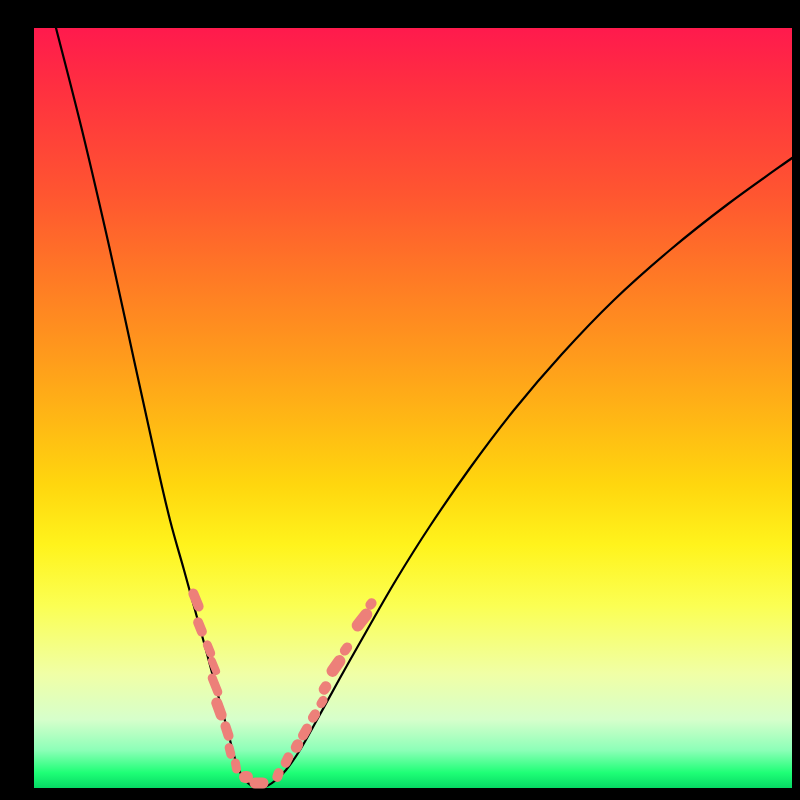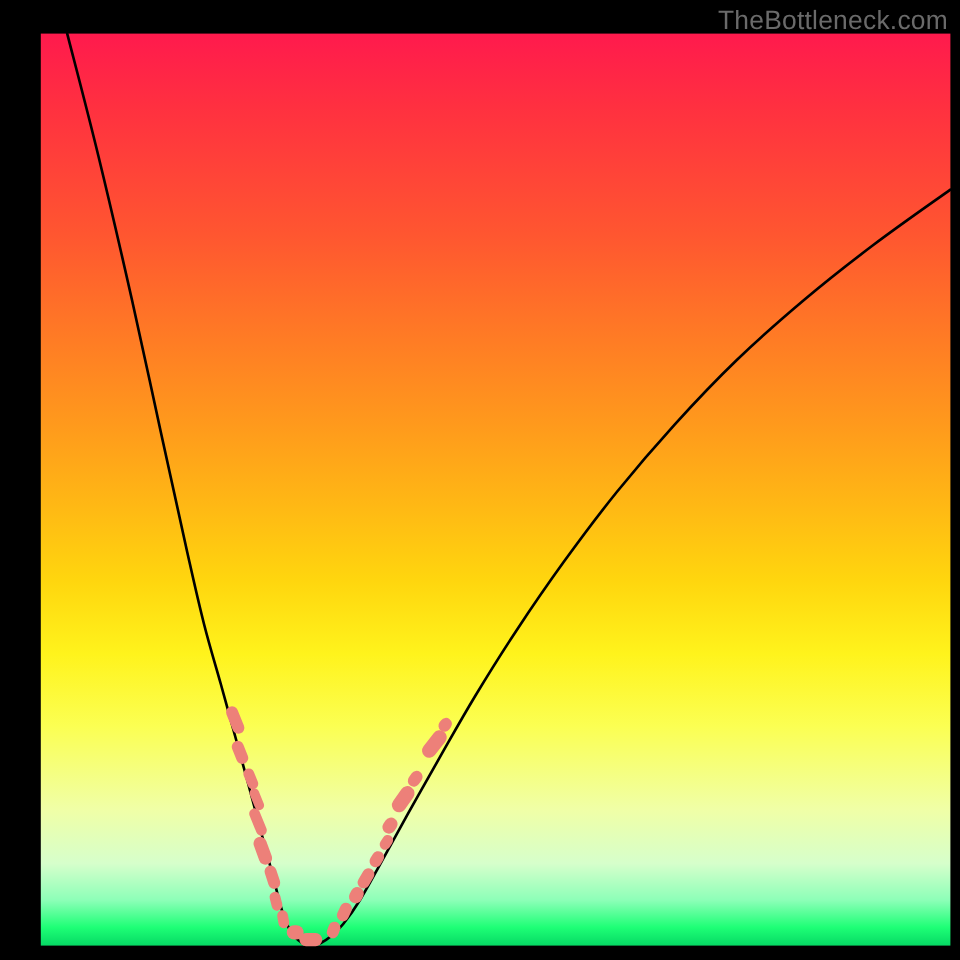--- a/index.html
+++ b/index.html
@@ -54,21 +54,20 @@
   }
   .marker {
     fill: #ed8079;
   }
 </style>
 </head>
 <body>
 
 <div class="frame">
   <div class="plot" id="plot" style="left: 34px; top: 28px; width: 758px; height: 760px;"></div>
-  <div class="watermark">TheBottleneck.com</div>
   <svg class="curve" id="curve-svg" width="800" height="800">
       <path d="M 56 28 C 60.68 46.36, 72.28 90.03999999999999, 82 130 C 91.72 169.96, 100.64 208.6, 110 250 C 119.36 291.4, 125.72 322.2, 134 360 C 142.28 397.8, 149.52 431.2, 156 460 C 162.48 488.8, 164.96 500.2, 170 520 C 175.04 539.8, 179.5 553.8, 184 570 C 188.5 586.2, 191.04 595.6, 195 610 C 198.96 624.4, 202.58 637.4, 206 650 C 209.42 662.6, 211.12 669.2, 214 680 C 216.88 690.8, 219.48 700.64, 222 710 C 224.52 719.36, 226.2 725.16, 228 732 C 229.8 738.84, 230.56 742.6, 232 748 C 233.44 753.4, 234.56 757.68, 236 762 C 237.44 766.32, 238.38 768.76, 240 772 C 241.62 775.24, 242.84 777.48, 245 780 C 247.16 782.52, 249.66 784.56, 252 786 C 254.34 787.44, 255.3 788, 258 788 C 260.7 788, 263.76 787.44, 267 786 C 270.24 784.56, 272.58 782.88, 276 780 C 279.42 777.12, 281.68 775.4, 286 770 C 290.32 764.6, 294.24 759.36, 300 750 C 305.76 740.64, 310.8 730.96, 318 718 C 325.2 705.04, 331.36 693.48, 340 678 C 348.64 662.52, 355.92 649.64, 366 632 C 376.08 614.36, 384.48 599.08, 396 580 C 407.52 560.92, 416.68 546.16, 430 526 C 443.32 505.84, 454.88 488.88, 470 468 C 485.12 447.12, 497.44 430.52, 514 410 C 530.56 389.48, 544 373.8, 562 354 C 580 334.2, 594.56 318.72, 614 300 C 633.44 281.28, 649.48 267.28, 670 250 C 690.52 232.72, 706.04 220.56, 728 204 C 749.96 187.44, 780.48 166.28, 792 158" fill="none" stroke="#000" stroke-width="2.2" stroke-linecap="round"></path>
       <rect x="191" y="588" width="10" height="24" rx="5" ry="5" class="marker" transform="rotate(-22 196 600)"></rect>
       <rect x="195" y="617" width="10" height="20" rx="5" ry="5" class="marker" transform="rotate(-22 200 627)"></rect>
       <rect x="204.5" y="640" width="9" height="18" rx="4.5" ry="4.5" class="marker" transform="rotate(-22 209 649)"></rect>
       <rect x="210" y="656.5" width="8" height="19" rx="4" ry="4" class="marker" transform="rotate(-22 214 666)"></rect>
       <rect x="210.5" y="673" width="9" height="24" rx="4.5" ry="4.5" class="marker" transform="rotate(-22 215 685)"></rect>
       <rect x="213.5" y="697" width="11" height="24" rx="5.5" ry="5.5" class="marker" transform="rotate(-20 219 709)"></rect>
       <rect x="222" y="721" width="10" height="20" rx="5" ry="5" class="marker" transform="rotate(-18 227 731)"></rect>
       <rect x="225.5" y="743" width="9" height="16" rx="4.5" ry="4.5" class="marker" transform="rotate(-14 230 751)"></rect>

